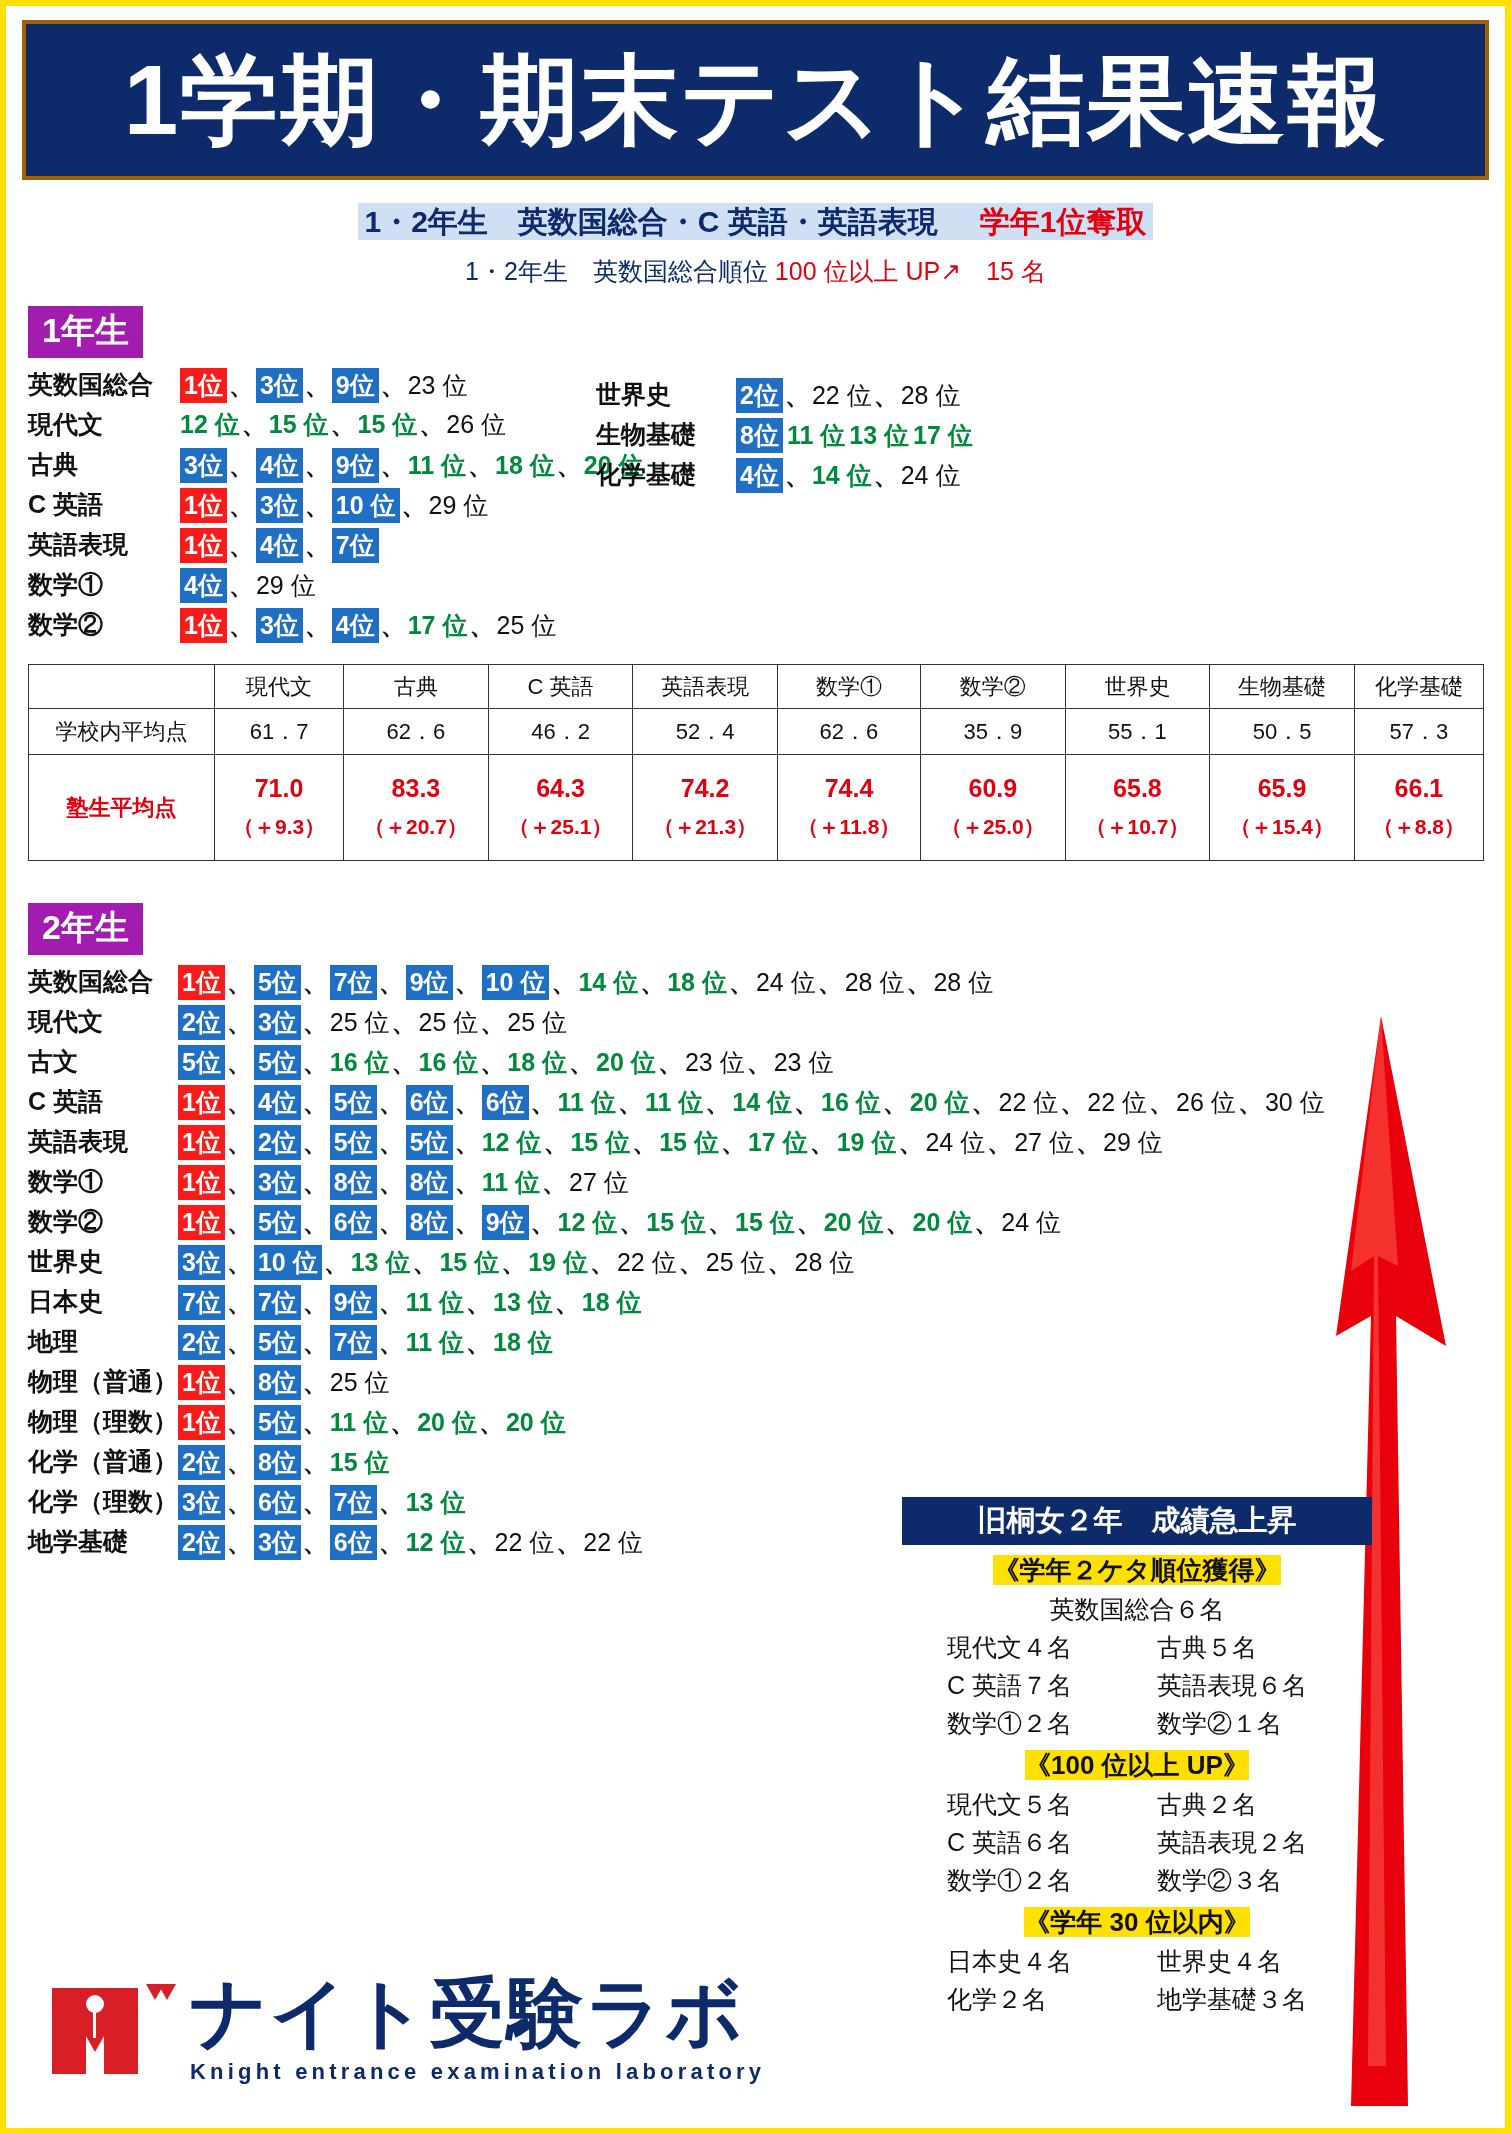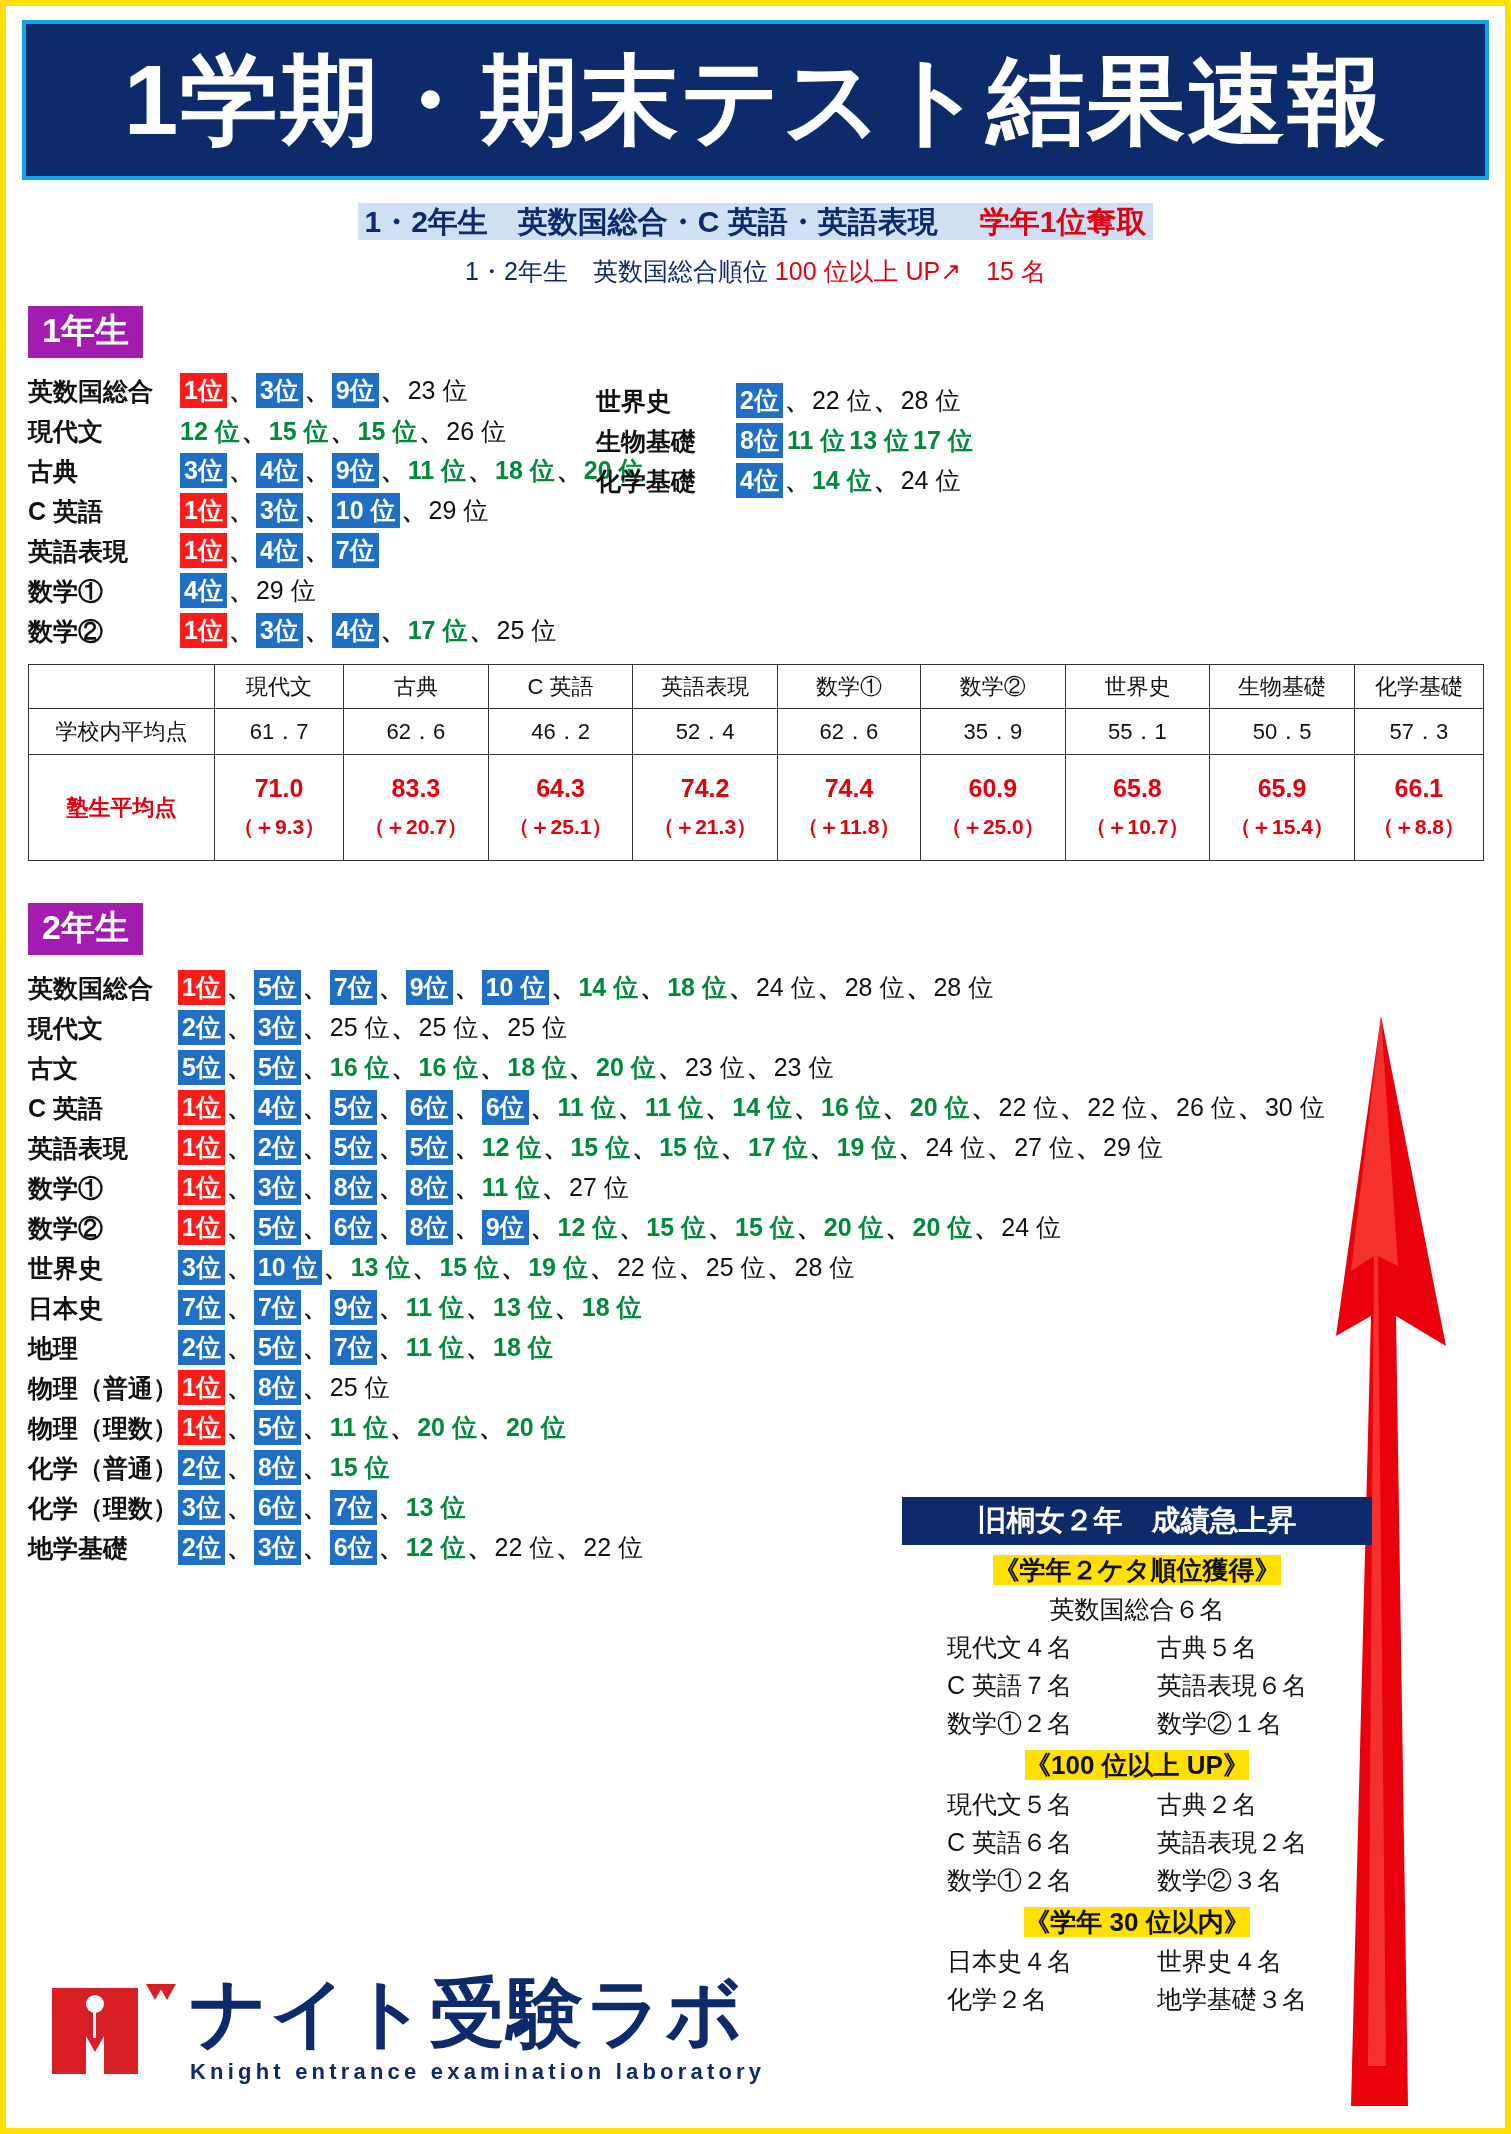--- a/index.html
+++ b/index.html
@@ -17,21 +17,21 @@
     width: 1511px;
     height: 2134px;
     border: 6px solid #ffe000;
     background: #fff;
   }
 
   
   .title-band {
     margin: 14px 16px 0 16px;
     background: #0d2a6b;
-    border: 4px solid #0ea5e9;
+    border: 4px solid #a16207;
     height: 160px;
     display: flex;
     align-items: center;
     justify-content: center;
   }
   .title-band .t {
     color: #ffffff;
     font-size: 98px;
     font-weight: bold;
     letter-spacing: 2px;
@@ -67,21 +67,21 @@
     font-size: 34px;
     font-weight: bold;
     padding: 2px 14px 4px 14px;
     margin-left: 22px;
   }
 
   
   .rows { margin: 10px 0 0 22px; }
   .row {
     display: flex;
-    align-items: flex-end;
+    align-items: flex-start;
     height: 40px;
     font-size: 25px;
     white-space: nowrap;
   }
   .row .label {
     width: 152px;
     font-weight: bold;
     color: #111;
     flex: 0 0 152px;
   }

